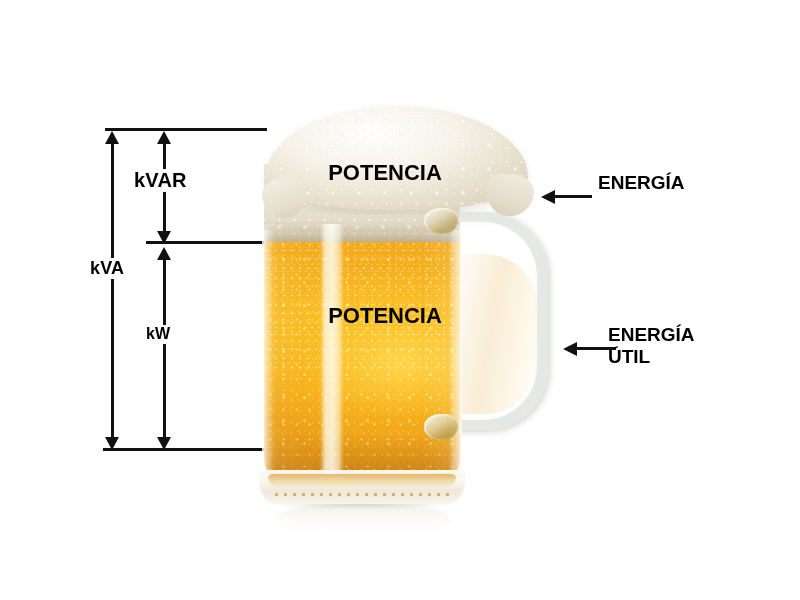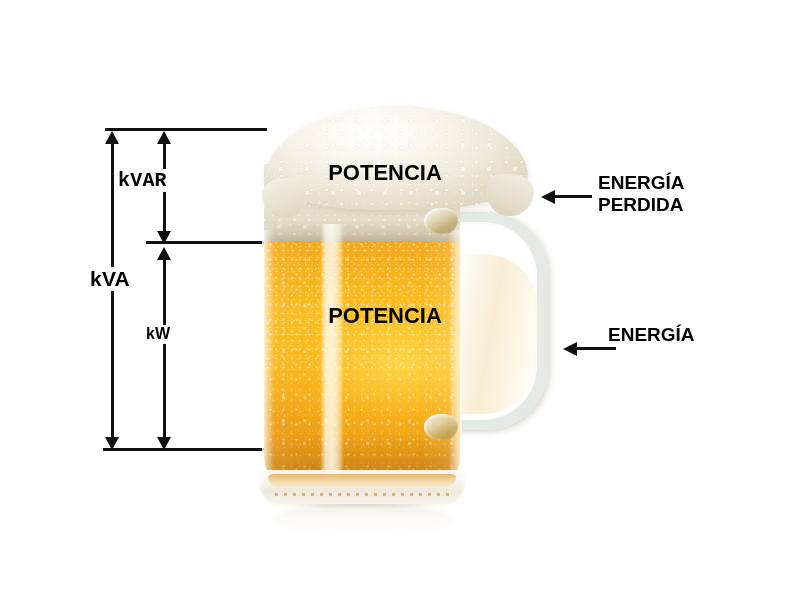--- a/index.html
+++ b/index.html
@@ -469,38 +469,38 @@
     <div>POTENCIA</div>
   </div>
 
   <div class="tick-line" style="left:105px; top:128px; width:162px;"></div>
   <div class="tick-line" style="left:146px; top:241px; width:140px;"></div>
   <div class="tick-line" style="left:103px; top:448px; width:165px;"></div>
 
   <div class="v-arrow" style="left:111px; top:134px; height:308px;"></div>
   <div class="arrowhead-up" style="left:105px; top:131px;"></div>
   <div class="arrowhead-down" style="left:105px; top:437px;"></div>
-  <div class="dim-label" style="left:86px; top:267px; font-size:21px;">kVA</div>
+  <div class="dim-label" style="left:86px; top:258px; font-size:18px;">kVA</div>
 
   <div class="v-arrow" style="left:163px; top:134px; height:102px;"></div>
   <div class="arrowhead-up" style="left:157px; top:131px;"></div>
   <div class="arrowhead-down" style="left:157px; top:231px;"></div>
-  <div class="dim-label" style="left:114px; top:169px; font-size:20px;font-family:Liberation Mono, monospace;">kVAR</div>
+  <div class="dim-label" style="left:130px; top:169px; font-size:20px;">kVAR</div>
 
   <div class="v-arrow" style="left:163px; top:250px; height:192px;"></div>
   <div class="arrowhead-up" style="left:157px; top:247px;"></div>
   <div class="arrowhead-down" style="left:157px; top:437px;"></div>
   <div class="dim-label" style="left:142px; top:325px; font-size:16px;">kW</div>
 
   <div class="arrowhead-left" style="left:541px; top:190px;"></div>
   <div class="h-arrow-line" style="left:554px; top:195px; width:38px;"></div>
   <div class="callout-label" style="left:598px; top:172px; width:124px; font-size:19px;">
     <div>ENERGÍA</div>
-    <div>PERDIDA</div>
   </div>
 
   <div class="arrowhead-left" style="left:563px; top:342px;"></div>
   <div class="h-arrow-line" style="left:576px; top:347px; width:40px;"></div>
   <div class="callout-label" style="left:608px; top:324px; width:124px; font-size:19px;">
     <div>ENERGÍA</div>
+    <div>ÚTIL</div>
   </div>
 
 </div>
 
 </body></html>

